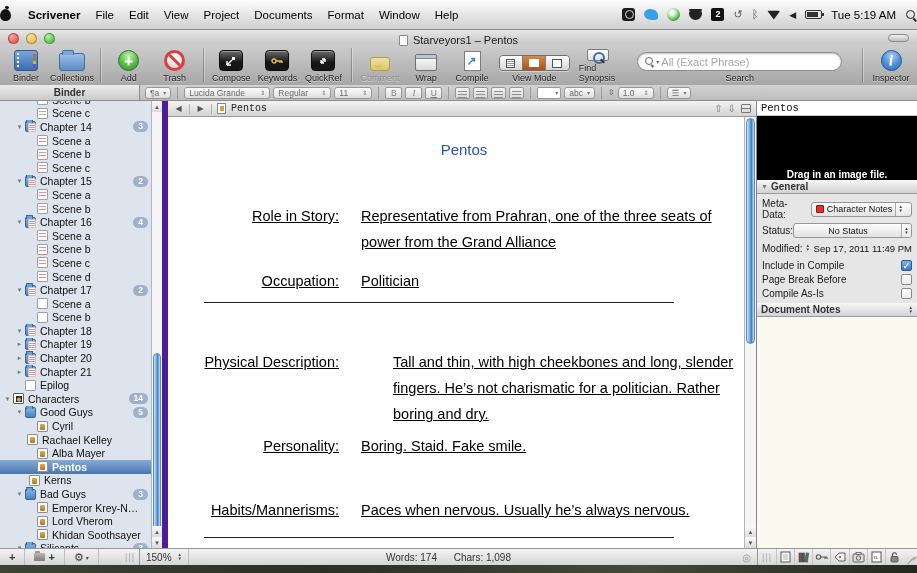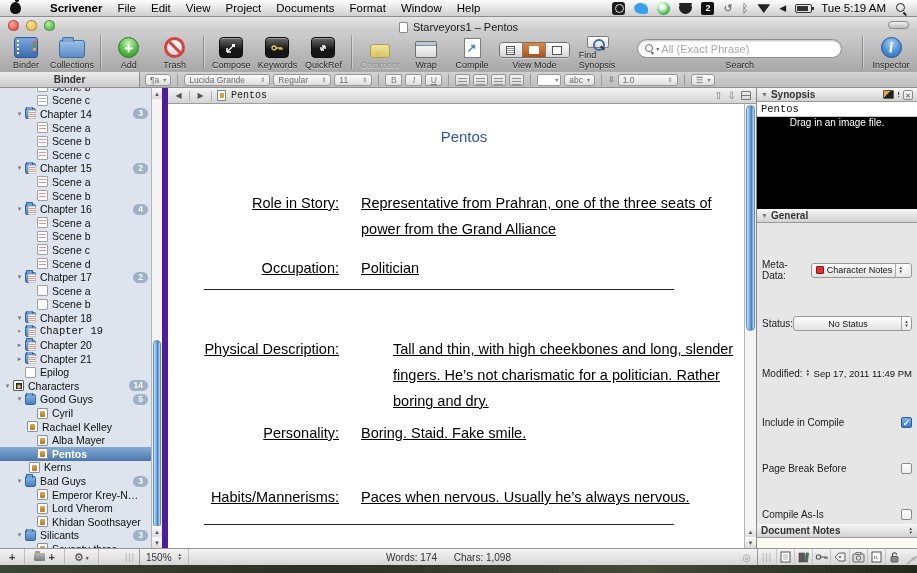--- a/index.html
+++ b/index.html
@@ -1,22 +1,22 @@
 <!DOCTYPE html>
 <html><head>
 <meta charset="utf-8">
 <style>
   * { margin:0; padding:0; box-sizing:border-box; }
   html,body { width:917px; height:573px; overflow:hidden; }
   body { font-family:"Liberation Sans",sans-serif; background:#000; }
   #screen { width:917px; height:573px; display:flex; flex-direction:column; }
 
   
-  .menubar { height:17px; flex:0 0 auto; background:linear-gradient(#fdfdfd,#cfcfcf); border-bottom:1px solid #8d8d8d;
-    display:flex; align-items:center; padding:0 10px; font-size:11.5px; color:#000;gap:12px; }
+  .menubar { height:30px; flex:0 0 auto; background:linear-gradient(#fdfdfd,#cfcfcf); border-bottom:1px solid #8d8d8d;
+    display:flex; align-items:center; padding:0 0; font-size:11.5px; color:#000; }
   .apple { width:11px; height:12px; background:#111; border-radius:50% 50% 47% 47% / 56% 56% 44% 44%; position:relative; margin-right:4px; }
   .apple::after { content:""; position:absolute; top:-3px; left:5px; width:4px; height:3px; background:#111; border-radius:60% 40% 60% 40%; transform:rotate(25deg); }
   .menu-item { margin-left:15px; }
   .menu-item.app-name { font-weight:bold; margin-left:13px; }
   .menu-status { margin-left:auto; display:flex; align-items:center; gap:9px; }
   .mi { display:inline-block; position:relative; }
   .mi-cam { width:13px; height:13px; background:#1c1c1c; border-radius:3px; }
   .mi-cam::before { content:""; position:absolute; left:3px; top:2px; width:7px; height:7px; border:1.5px solid #ddd; border-radius:50%; }
   .mi-bird { width:14px; height:11px; background:#38a0e8; border-radius:65% 75% 35% 75%; }
   .mi-bird::after { content:""; position:absolute; right:-2px; top:2px; border:3px solid transparent; border-left:4px solid #38a0e8; }
@@ -185,24 +185,24 @@
   .insp-header { height:14px; flex:0 0 auto; background:linear-gradient(#f7f7f7,#d2d2d2); border-bottom:1px solid #9a9a9a;
     display:flex; align-items:center; gap:3px; padding:0 4px; font-weight:bold; color:#333; }
   .insp-disc { font-size:7px; color:#777; font-weight:normal; }
   .syn-right { margin-left:auto; display:flex; align-items:center; gap:3px; }
   .syn-img { width:11px; height:9px; border:1px solid #555; background:linear-gradient(135deg,#f0a030 40%,#222 40%); border-radius:1px; }
   .syn-step { font-size:8px; color:#444; font-weight:bold; }
   .syn-close { width:10px; height:10px; border:1px solid #8a8a8a; border-radius:2px; background:linear-gradient(#fff,#ddd);
     font-size:7px; color:#555; text-align:center; line-height:9px; font-weight:normal; }
   .syn-title { height:15px; flex:0 0 auto; background:#fff; border-bottom:1px solid #c8c8c8; padding:1px 4px;
     font-family:"Liberation Mono","DejaVu Sans Mono",monospace; font-size:10.5px; color:#111; }
-  .syn-image { height:92px; flex:0 0 auto; background:#000; color:#fff; display:flex; align-items:flex-start; justify-content:center;
-    font-size:10px; font-weight:normal; }
+  .syn-image { height:64px; flex:0 0 auto; background:#000; color:#fff; display:flex; align-items:flex-end; justify-content:center;
+    font-size:10px; font-weight:bold; }
   .general-rows { flex:0 0 auto; padding:4px 5px 3px; display:flex; flex-direction:column; gap:3px; }
-  .gen-row { display:flex; align-items:center; min-height:14px;margin-top:32px; }
+  .gen-row { display:flex; align-items:center; min-height:14px; }
   .gen-label { color:#1a1a1a; }
   .popup { margin-left:auto; height:15px; background:linear-gradient(#fdfdfd,#e2e2e2); border:1px solid #979797; border-radius:3px;
     display:flex; align-items:center; gap:3px; padding:0 0 0 4px; font-size:9px; color:#111; }
   .pop-step { align-self:stretch; width:10px; border-left:1px solid #aaa; display:flex; flex-direction:column;
     align-items:center; justify-content:center; font-size:4.5px; line-height:4px; color:#444; background:linear-gradient(#fff,#e8e8e8); border-radius:0 2px 2px 0;}
   .swatch-red { width:8px; height:8px; background:#e23030; border:1px solid #8a1515; border-radius:1px; flex:0 0 auto; }
   .pop-meta { width:103px; }
   .pop-status { width:121px; }
   .mini-step { font-size:4.5px; line-height:4px; color:#444; display:inline-flex; flex-direction:column; margin-left:3px; }
   .mod-value { margin-left:auto; font-size:9.5px; color:#111; }
@@ -405,21 +405,21 @@
       <span class="fmt-sep"></span>
       <span class="fmt-well">
           <span class="fmt-car">▾</span>
         </span>
       <span class="fmt-pop">
           <span>abc</span>
           <span class="fmt-car">▾</span>
         </span>
       <span class="fmt-sep"></span>
       <span class="lh-icon">⇳</span>
-      <span class="fmt-pop" style="width:60px">
+      <span class="fmt-pop" style="width:36px">
           <span>1.0</span>
           <span class="fmt-car" style="margin-left:auto">⇕</span>
         </span>
       <span class="fmt-sep"></span>
       <span class="fmt-pop">
           <span>☰</span>
           <span class="fmt-car">▾</span>
         </span>
     </div>
   </div>
@@ -515,21 +515,21 @@
           <div class="binder-row" style="padding-left: 26px;">
             <span class="disc"></span>
             <span class="bi bi-card-blank"></span>
             <span class="bl">Scene b</span>
           </div>
           <div class="binder-row" style="padding-left: 14px;">
             <span class="disc">▾</span>
             <span class="bi bi-folder-chapter"></span>
             <span class="bl">Chapter 18</span>
           </div>
-          <div class="binder-row" style="padding-left: 14px; font-family: Liberation Mono, monospace;">
+          <div class="binder-row" style="padding-left: 14px;">
             <span class="disc">▸</span>
             <span class="bi bi-folder-chapter"></span>
             <span class="bl">Chapter 19</span>
           </div>
           <div class="binder-row" style="padding-left: 14px;">
             <span class="disc">▸</span>
             <span class="bi bi-folder-chapter"></span>
             <span class="bl">Chapter 20</span>
           </div>
           <div class="binder-row" style="padding-left: 14px;">
@@ -662,29 +662,20 @@
           </div>
         <div class="ed-scroll">
           <span class="sb-thumb" style="top:1px; height:226px"></span>
           <span class="sb-arrow" style="bottom:11px">▲</span>
           <span class="sb-arrow" style="bottom:0">▼</span>
         </div>
       </div>
     </div>
 
     <div class="inspector">
-      <div class="insp-header">
-        <span class="insp-disc">▼</span>
-        <span>Synopsis</span>
-        <span class="syn-right">
-          <span class="syn-img"></span>
-          <span class="syn-step">⁞</span>
-          <span class="syn-close">✕</span>
-        </span>
-      </div>
       <div class="syn-title">Pentos</div>
       <div class="syn-image">
         <span>Drag in an image file.</span>
       </div>
       <div class="insp-header">
         <span class="insp-disc">▼</span>
         <span>General</span>
       </div>
       <div class="general-rows">
         <div class="gen-row">

